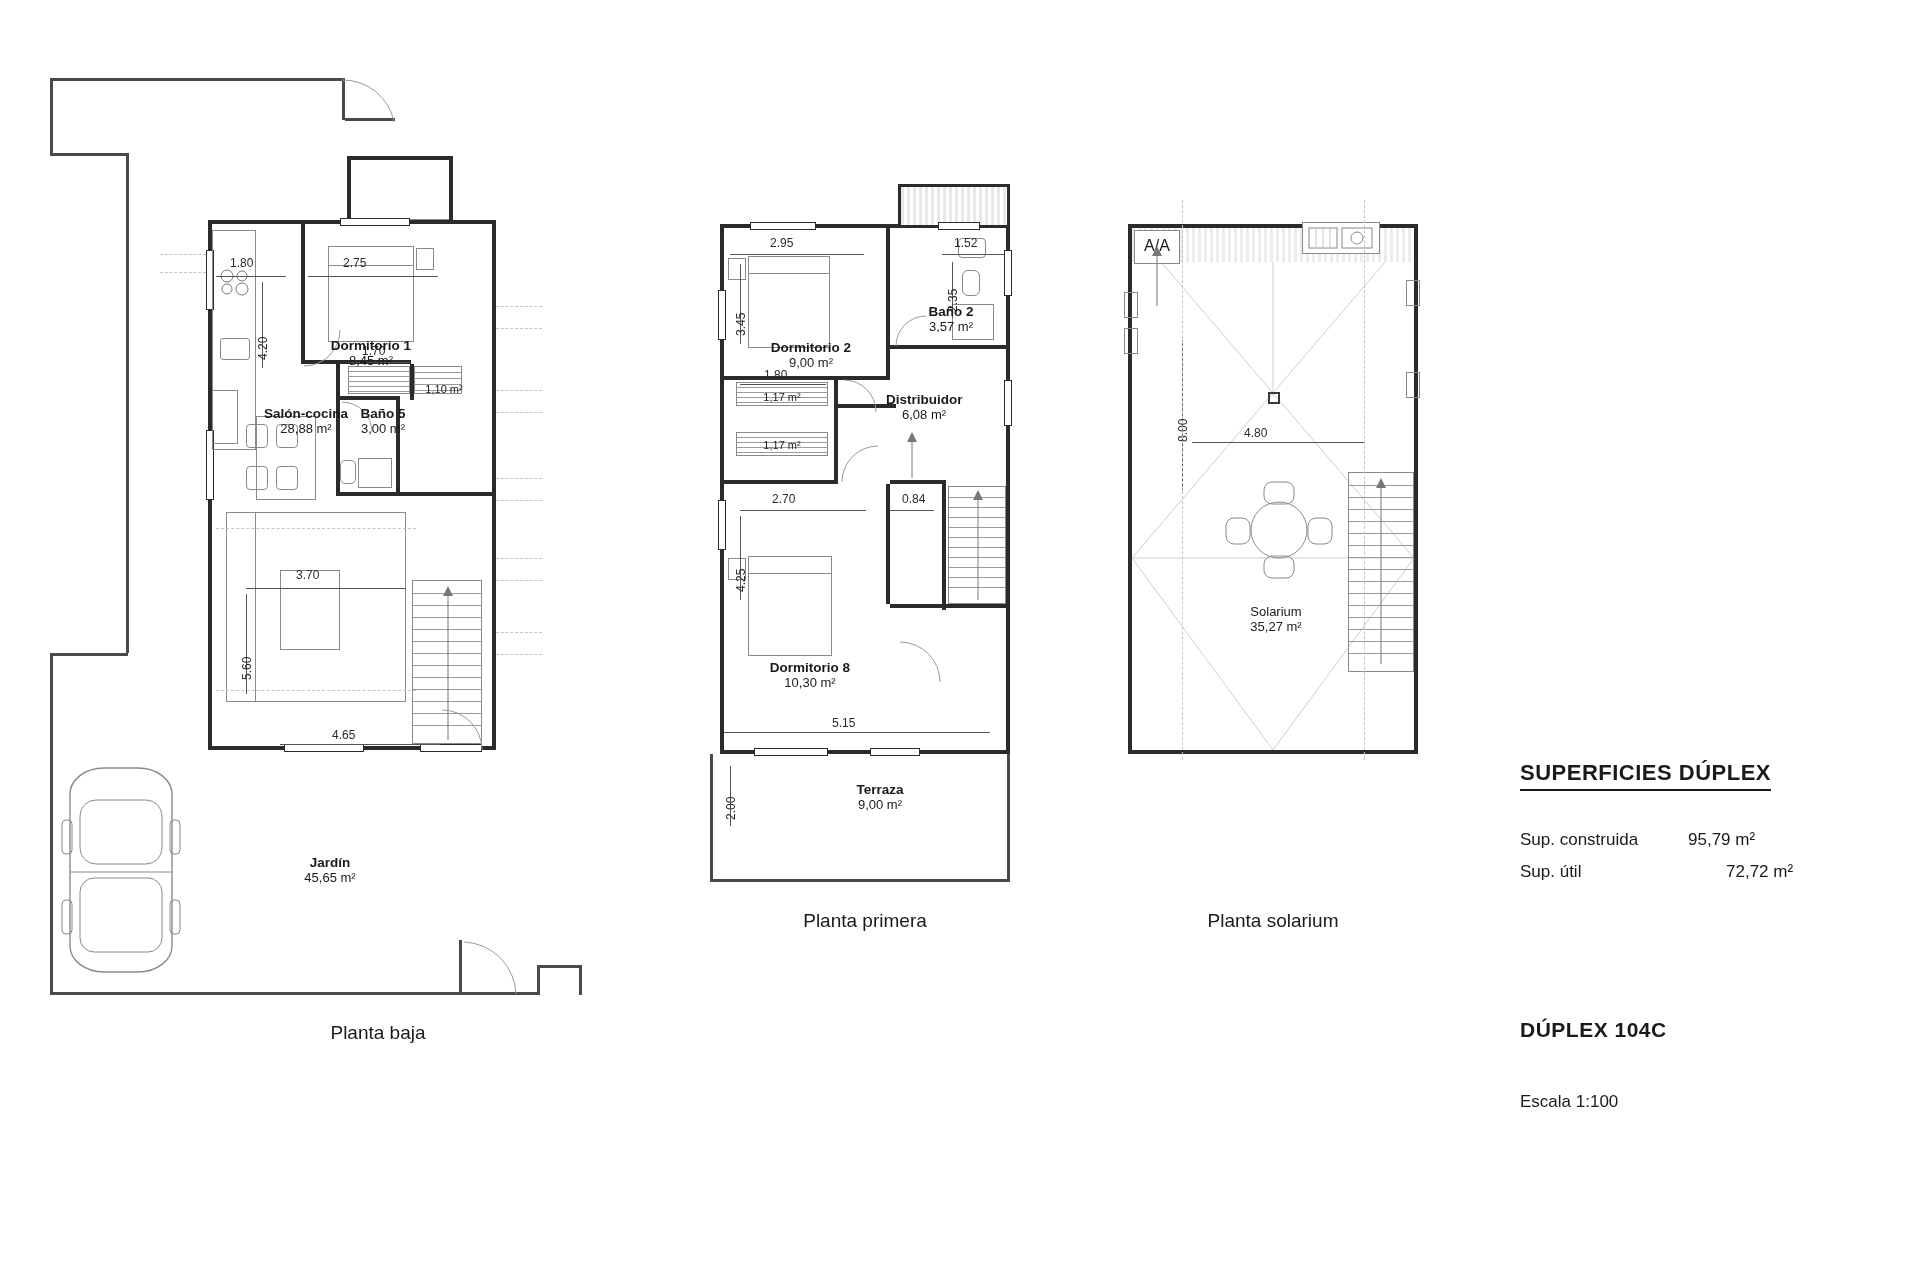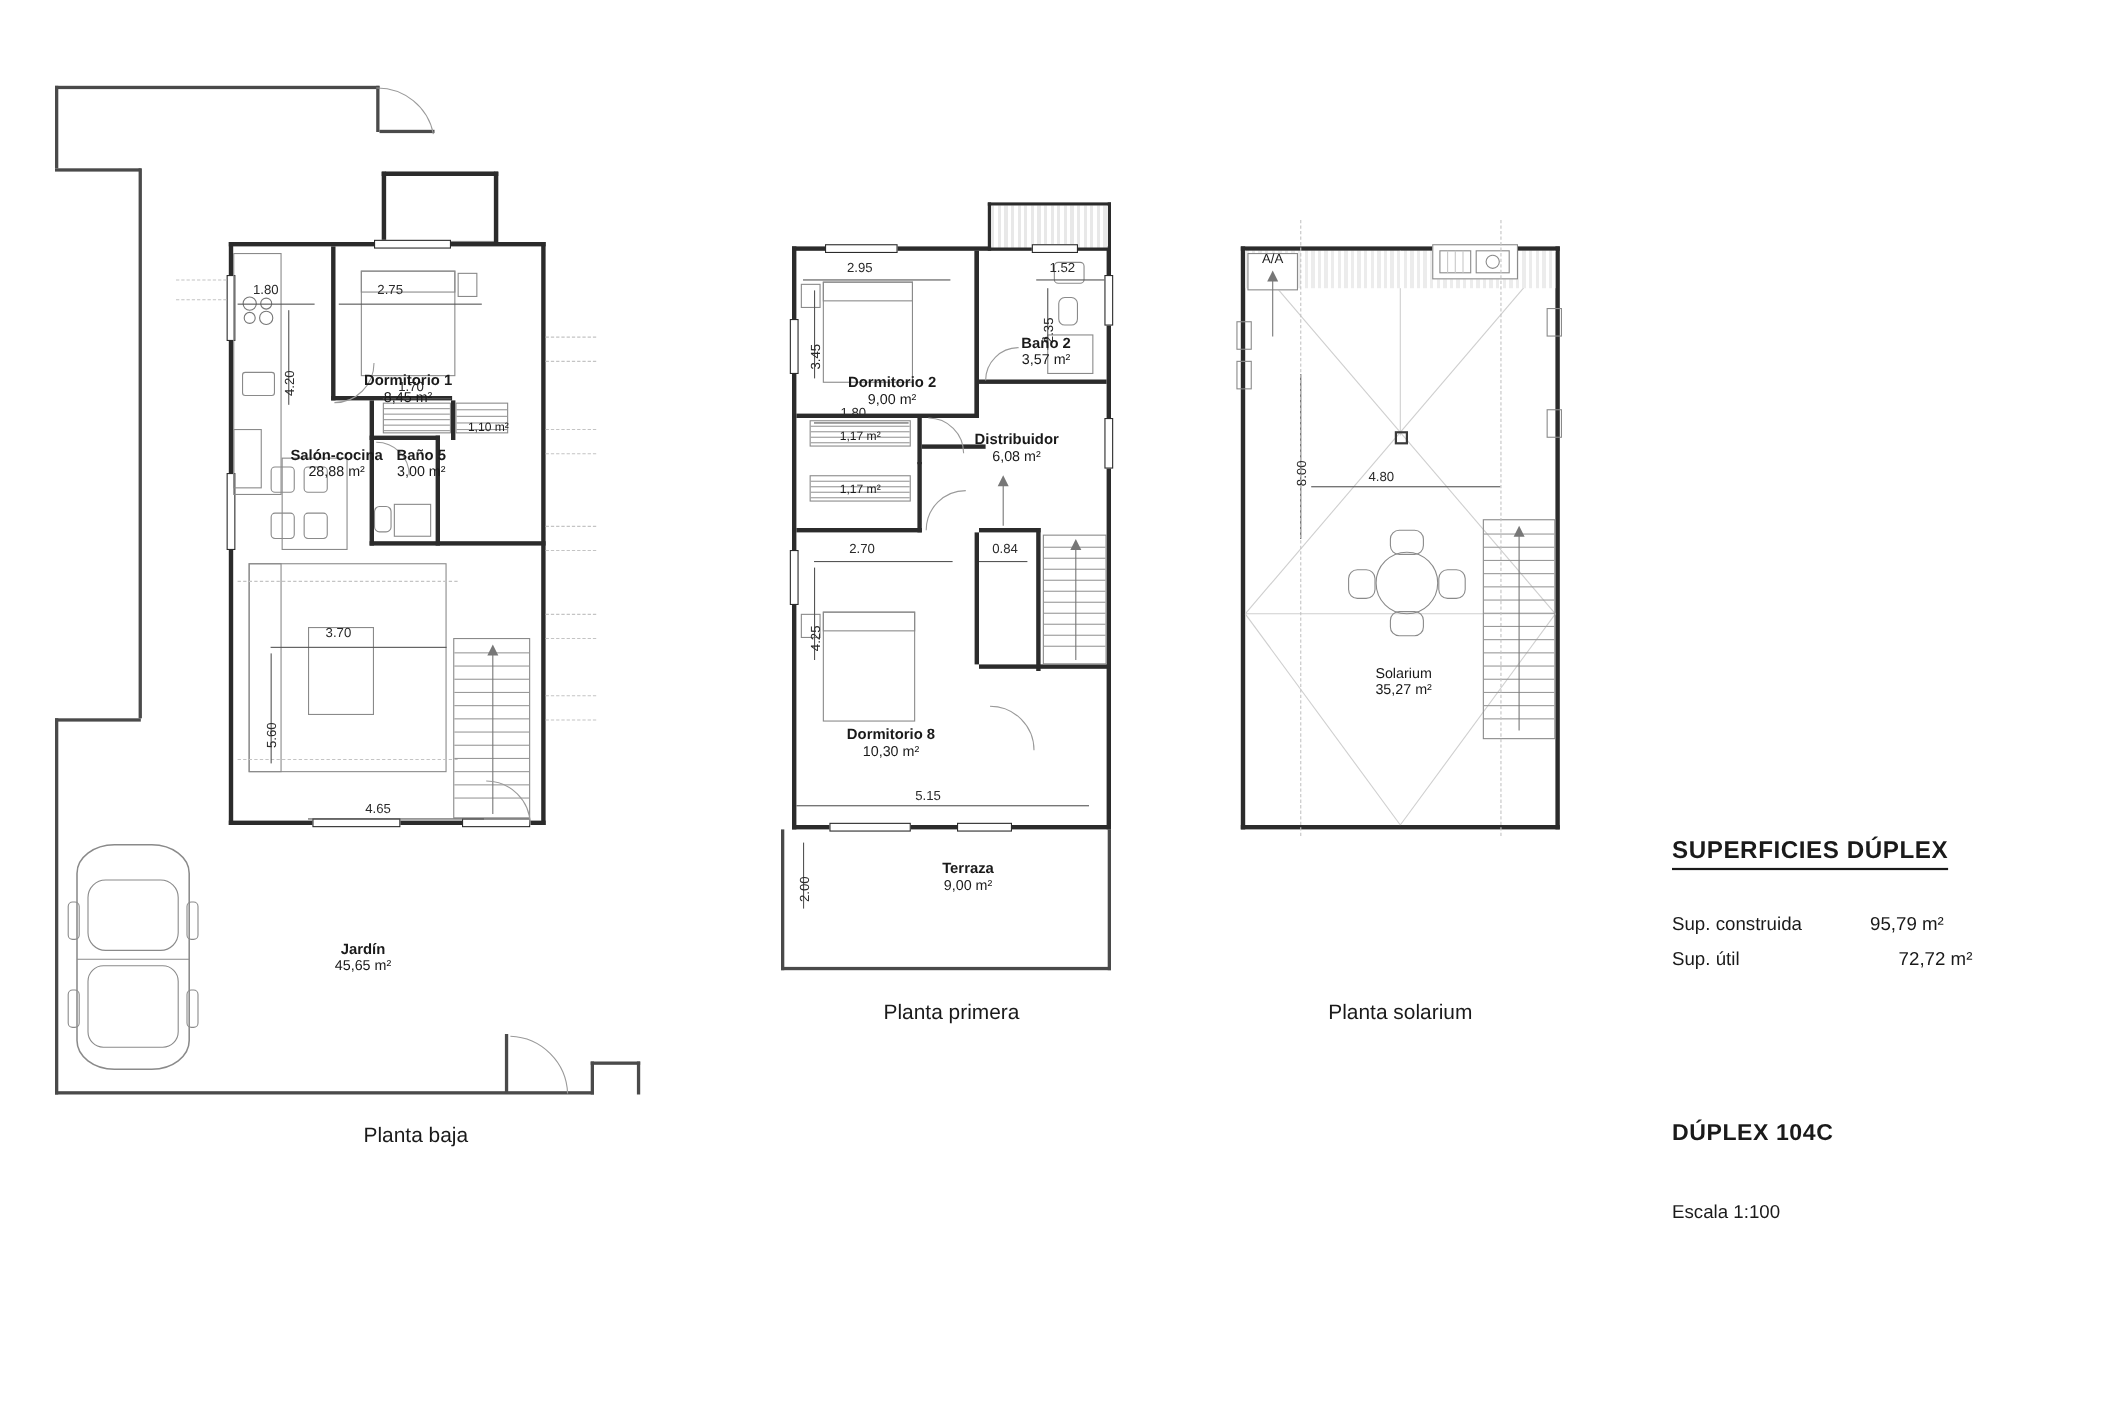--- a/index.html
+++ b/index.html
@@ -375,21 +375,21 @@
   <svg style="position:absolute;left:198px;top:46px;width:66px;height:24px;">
     <rect x="1" y="2" width="28" height="20" fill="none" stroke="#8a8a8a"></rect>
     <line x1="8" y1="2" x2="8" y2="22" stroke="#c8c8c8"></line>
     <line x1="15" y1="2" x2="15" y2="22" stroke="#c8c8c8"></line>
     <line x1="22" y1="2" x2="22" y2="22" stroke="#c8c8c8"></line>
     <rect x="34" y="2" width="30" height="20" fill="none" stroke="#8a8a8a"></rect>
     <circle cx="49" cy="12" r="6" fill="none" stroke="#8a8a8a"></circle>
   </svg>
 
   <div class="box" style="left:24px;top:50px;width:46px;height:34px;background:#fff;"></div>
-  <div class="lbl" style="left:24px;top:48px;width:46px;font-size:12px;">A/A</div>
+  <div class="lbl" style="left:24px;top:58px;width:46px;font-size:16px;">A/A</div>
 
   <div class="box" style="left:14px;top:112px;width:14px;height:26px;"></div>
   <div class="box" style="left:14px;top:148px;width:14px;height:26px;"></div>
   <div class="box" style="left:296px;top:100px;width:14px;height:26px;"></div>
   <div class="box" style="left:296px;top:192px;width:14px;height:26px;"></div>
 
   <svg style="position:absolute;left:38px;top:64px;width:18px;height:64px;">
     <line x1="9" y1="62" x2="9" y2="8" stroke="#777" stroke-width="1"></line>
     <path d="M9,2 L4,12 L14,12 Z" fill="#777"></path>
   </svg>
@@ -436,20 +436,20 @@
     <span>35,27 m²</span>
   </div>
 
   <div class="cap" style="left:163px;top:730px;transform:translateX(-50%);">Planta solarium</div>
 </div>
 
 <div class="plan" style="left:1520px;top:740px;width:380px;height:450px;">
   <div class="side-title" style="left:0px;top:20px;">SUPERFICIES DÚPLEX</div>
 
   <div class="side-row" style="left:0px;top:90px;">Sup. construida</div>
-  <div class="side-row" style="left:180px;top:90px;">95,79 m²</div>
+  <div class="side-row" style="left:168px;top:90px;">95,79 m²</div>
 
   <div class="side-row" style="left:0px;top:122px;">Sup. útil</div>
   <div class="side-row" style="left:206px;top:122px;">72,72 m²</div>
 
   <div class="side-strong" style="left:0px;top:278px;">DÚPLEX 104C</div>
   <div class="side-scale" style="left:0px;top:352px;">Escala 1:100</div>
 </div>
 
 </body></html>

